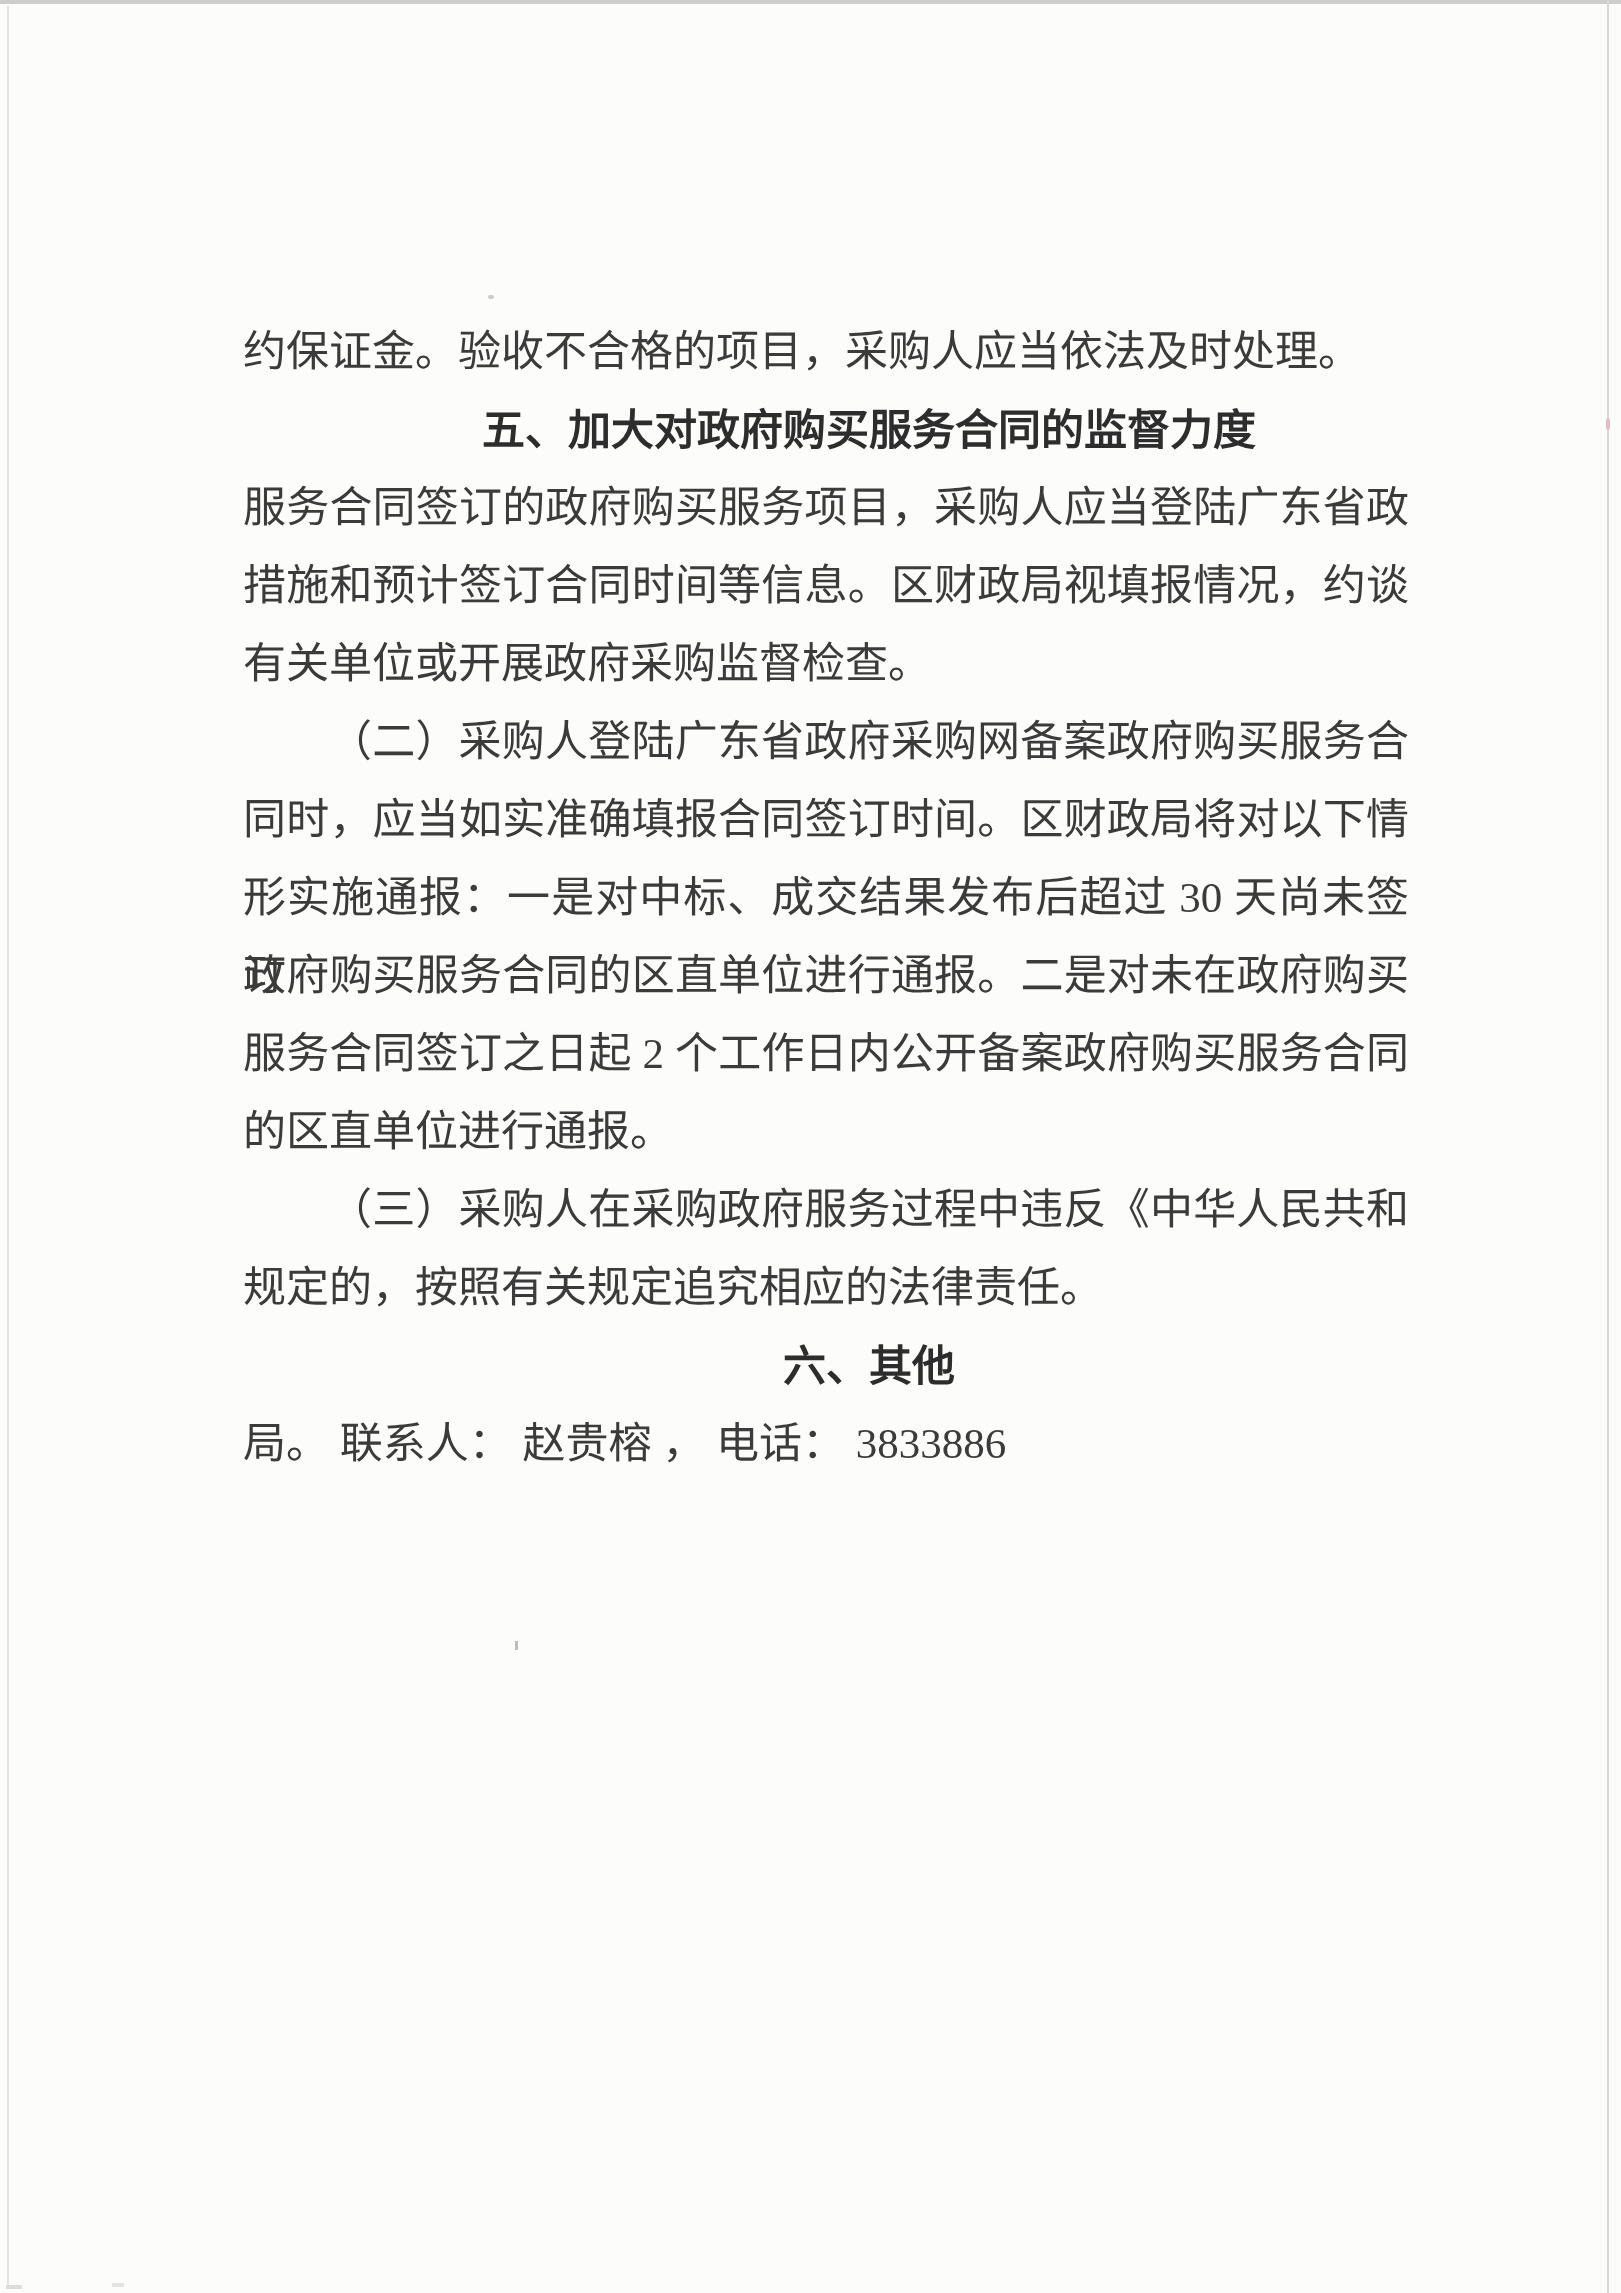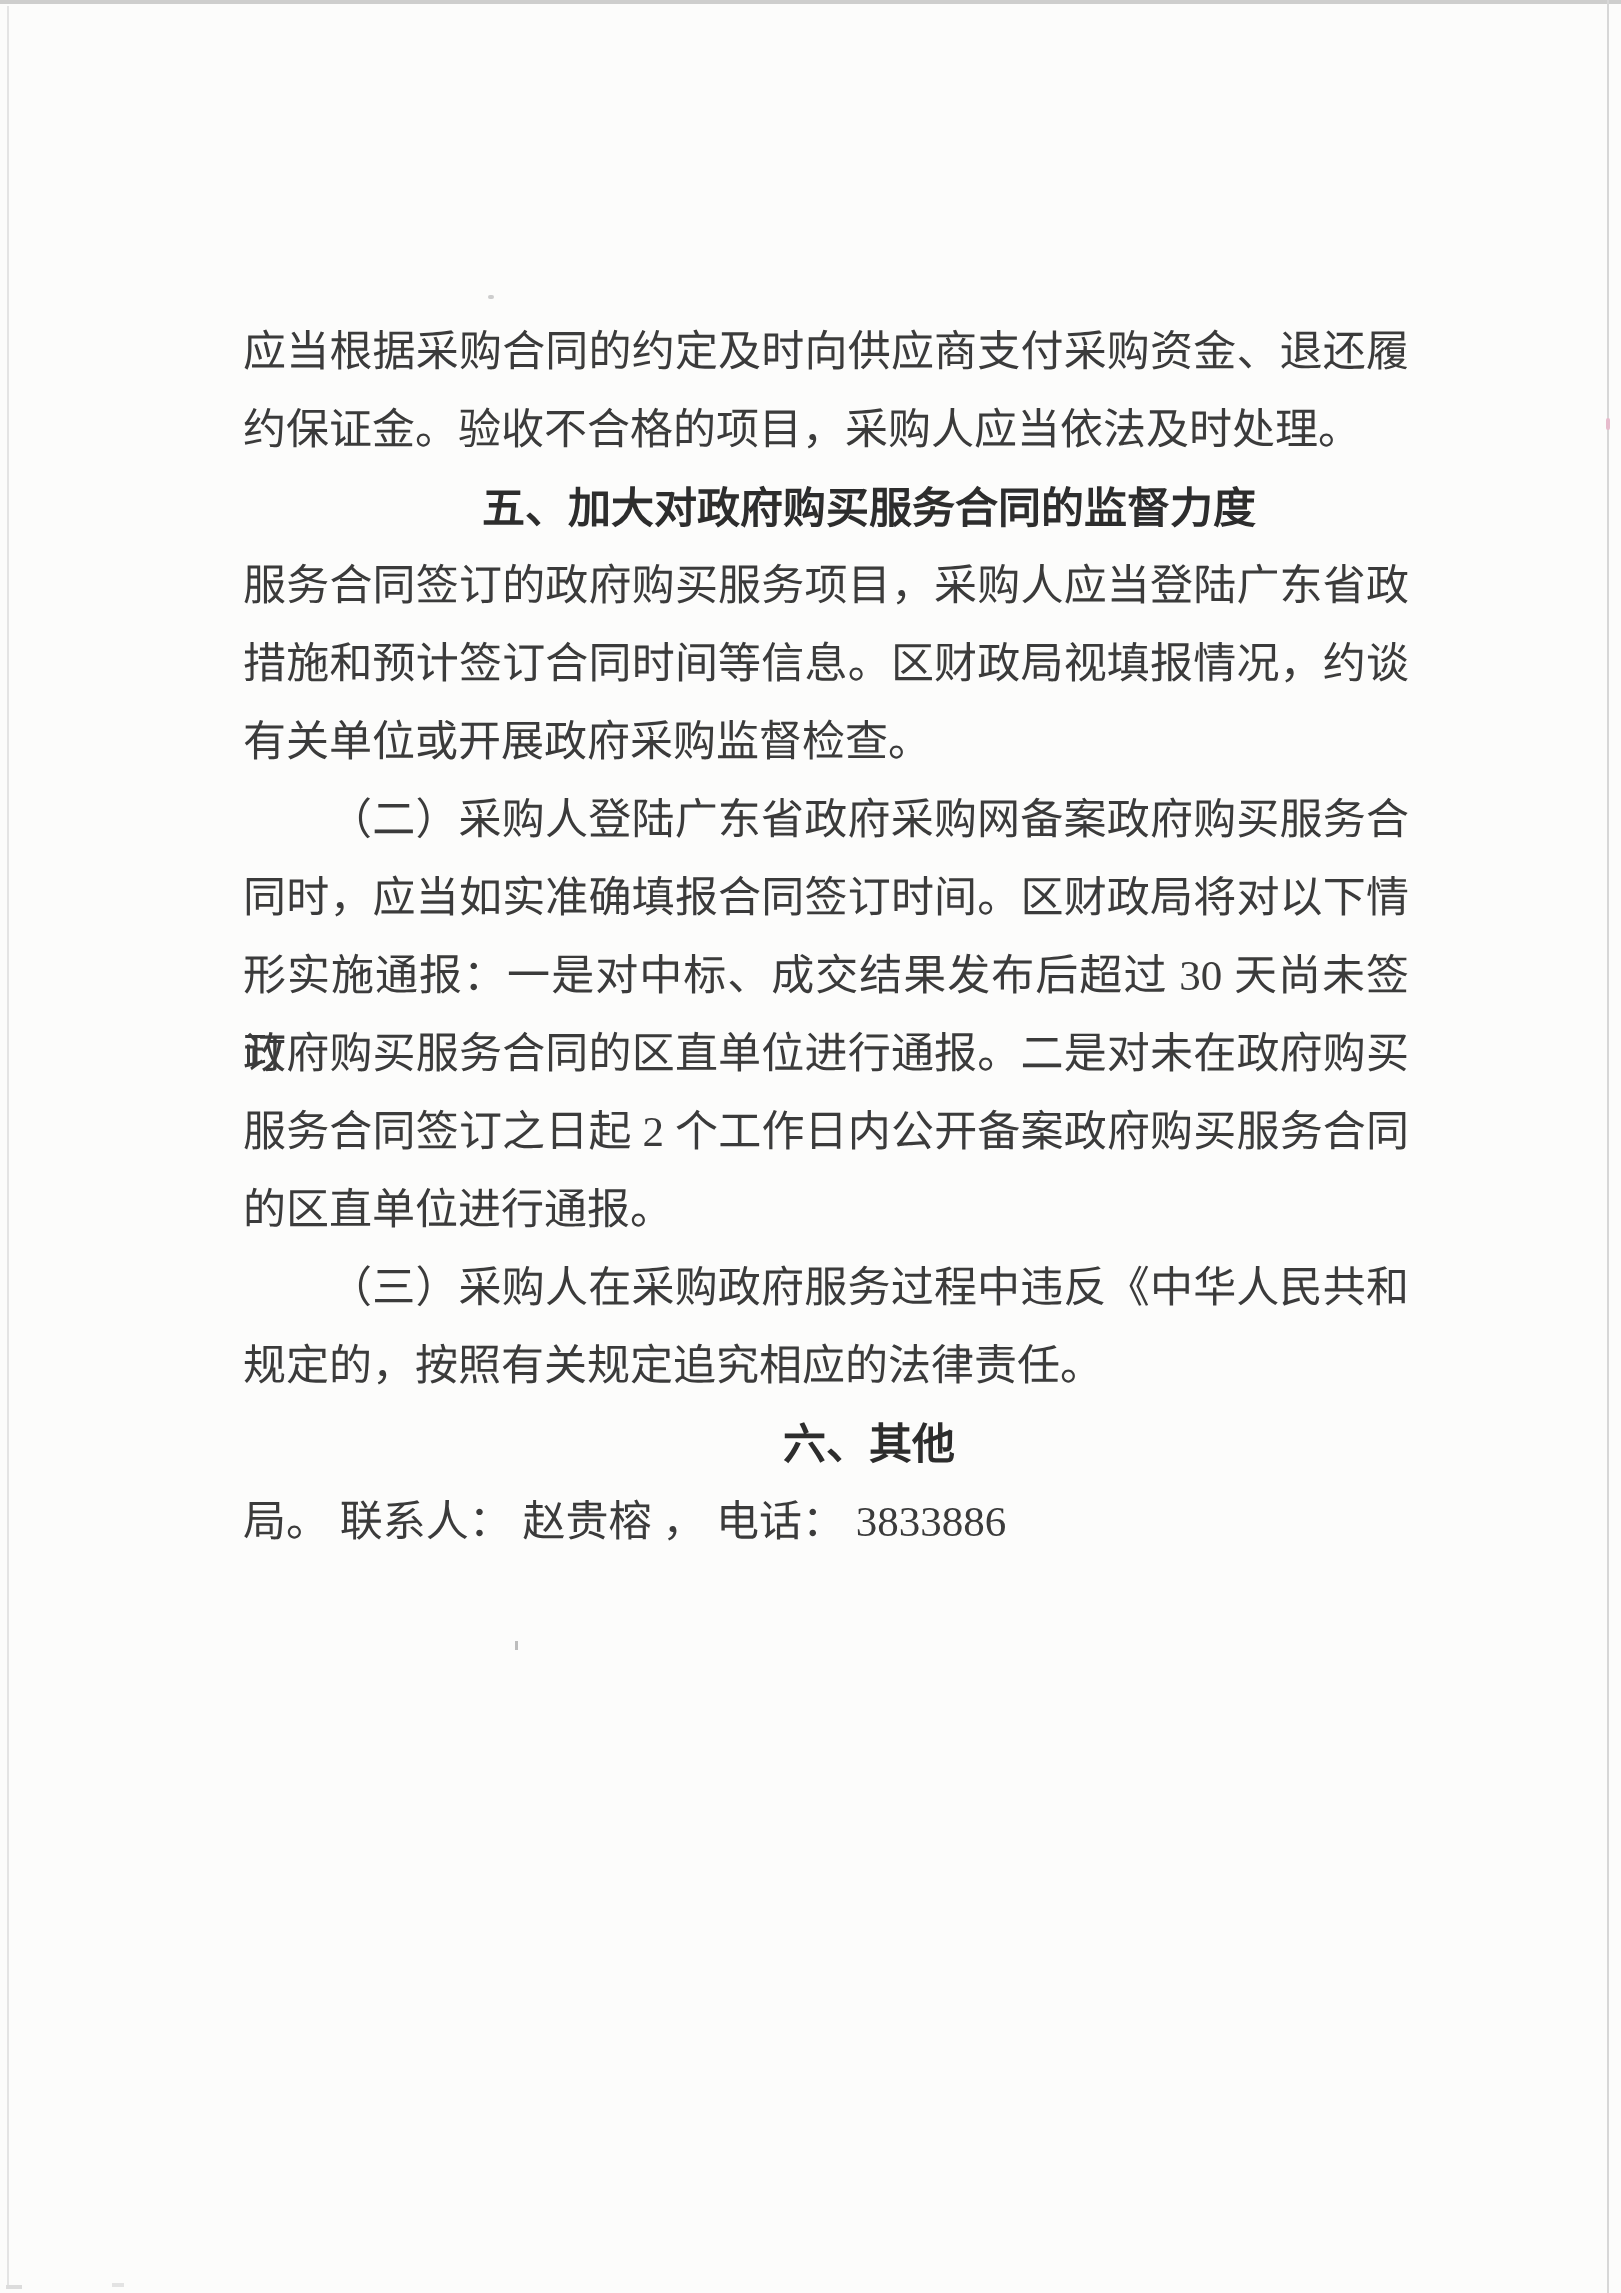--- a/index.html
+++ b/index.html
@@ -78,21 +78,20 @@
   <div class="edge-top"></div>
   <div class="edge-left"></div>
   <div class="edge-right"></div>
   <div class="speck speck-pink"></div>
   <div class="speck speck-a"></div>
   <div class="speck speck-b"></div>
   <div class="speck speck-c"></div>
   <div class="speck speck-d"></div>
 
   <div class="content">
-    <div class="line justify">应当根据采购合同的约定及时向供应商支付采购资金、退还履</div>
     <div class="line">约保证金。验收不合格的项目，采购人应当依法及时处理。</div>
     <div class="line indent heading">五、加大对政府购买服务合同的监督力度</div>
     <div class="line justify">服务合同签订的政府购买服务项目，采购人应当登陆广东省政</div>
     <div class="line justify">措施和预计签订合同时间等信息。区财政局视填报情况，约谈</div>
     <div class="line">有关单位或开展政府采购监督检查。</div>
     <div class="line indent justify">（二）采购人登陆广东省政府采购网备案政府购买服务合</div>
     <div class="line justify">同时，应当如实准确填报合同签订时间。区财政局将对以下情</div>
     <div class="line justify">形实施通报：一是对中标、成交结果发布后超过 30 天尚未签订</div>
     <div class="line justify">政府购买服务合同的区直单位进行通报。二是对未在政府购买</div>
     <div class="line justify">服务合同签订之日起 2 个工作日内公开备案政府购买服务合同</div>

